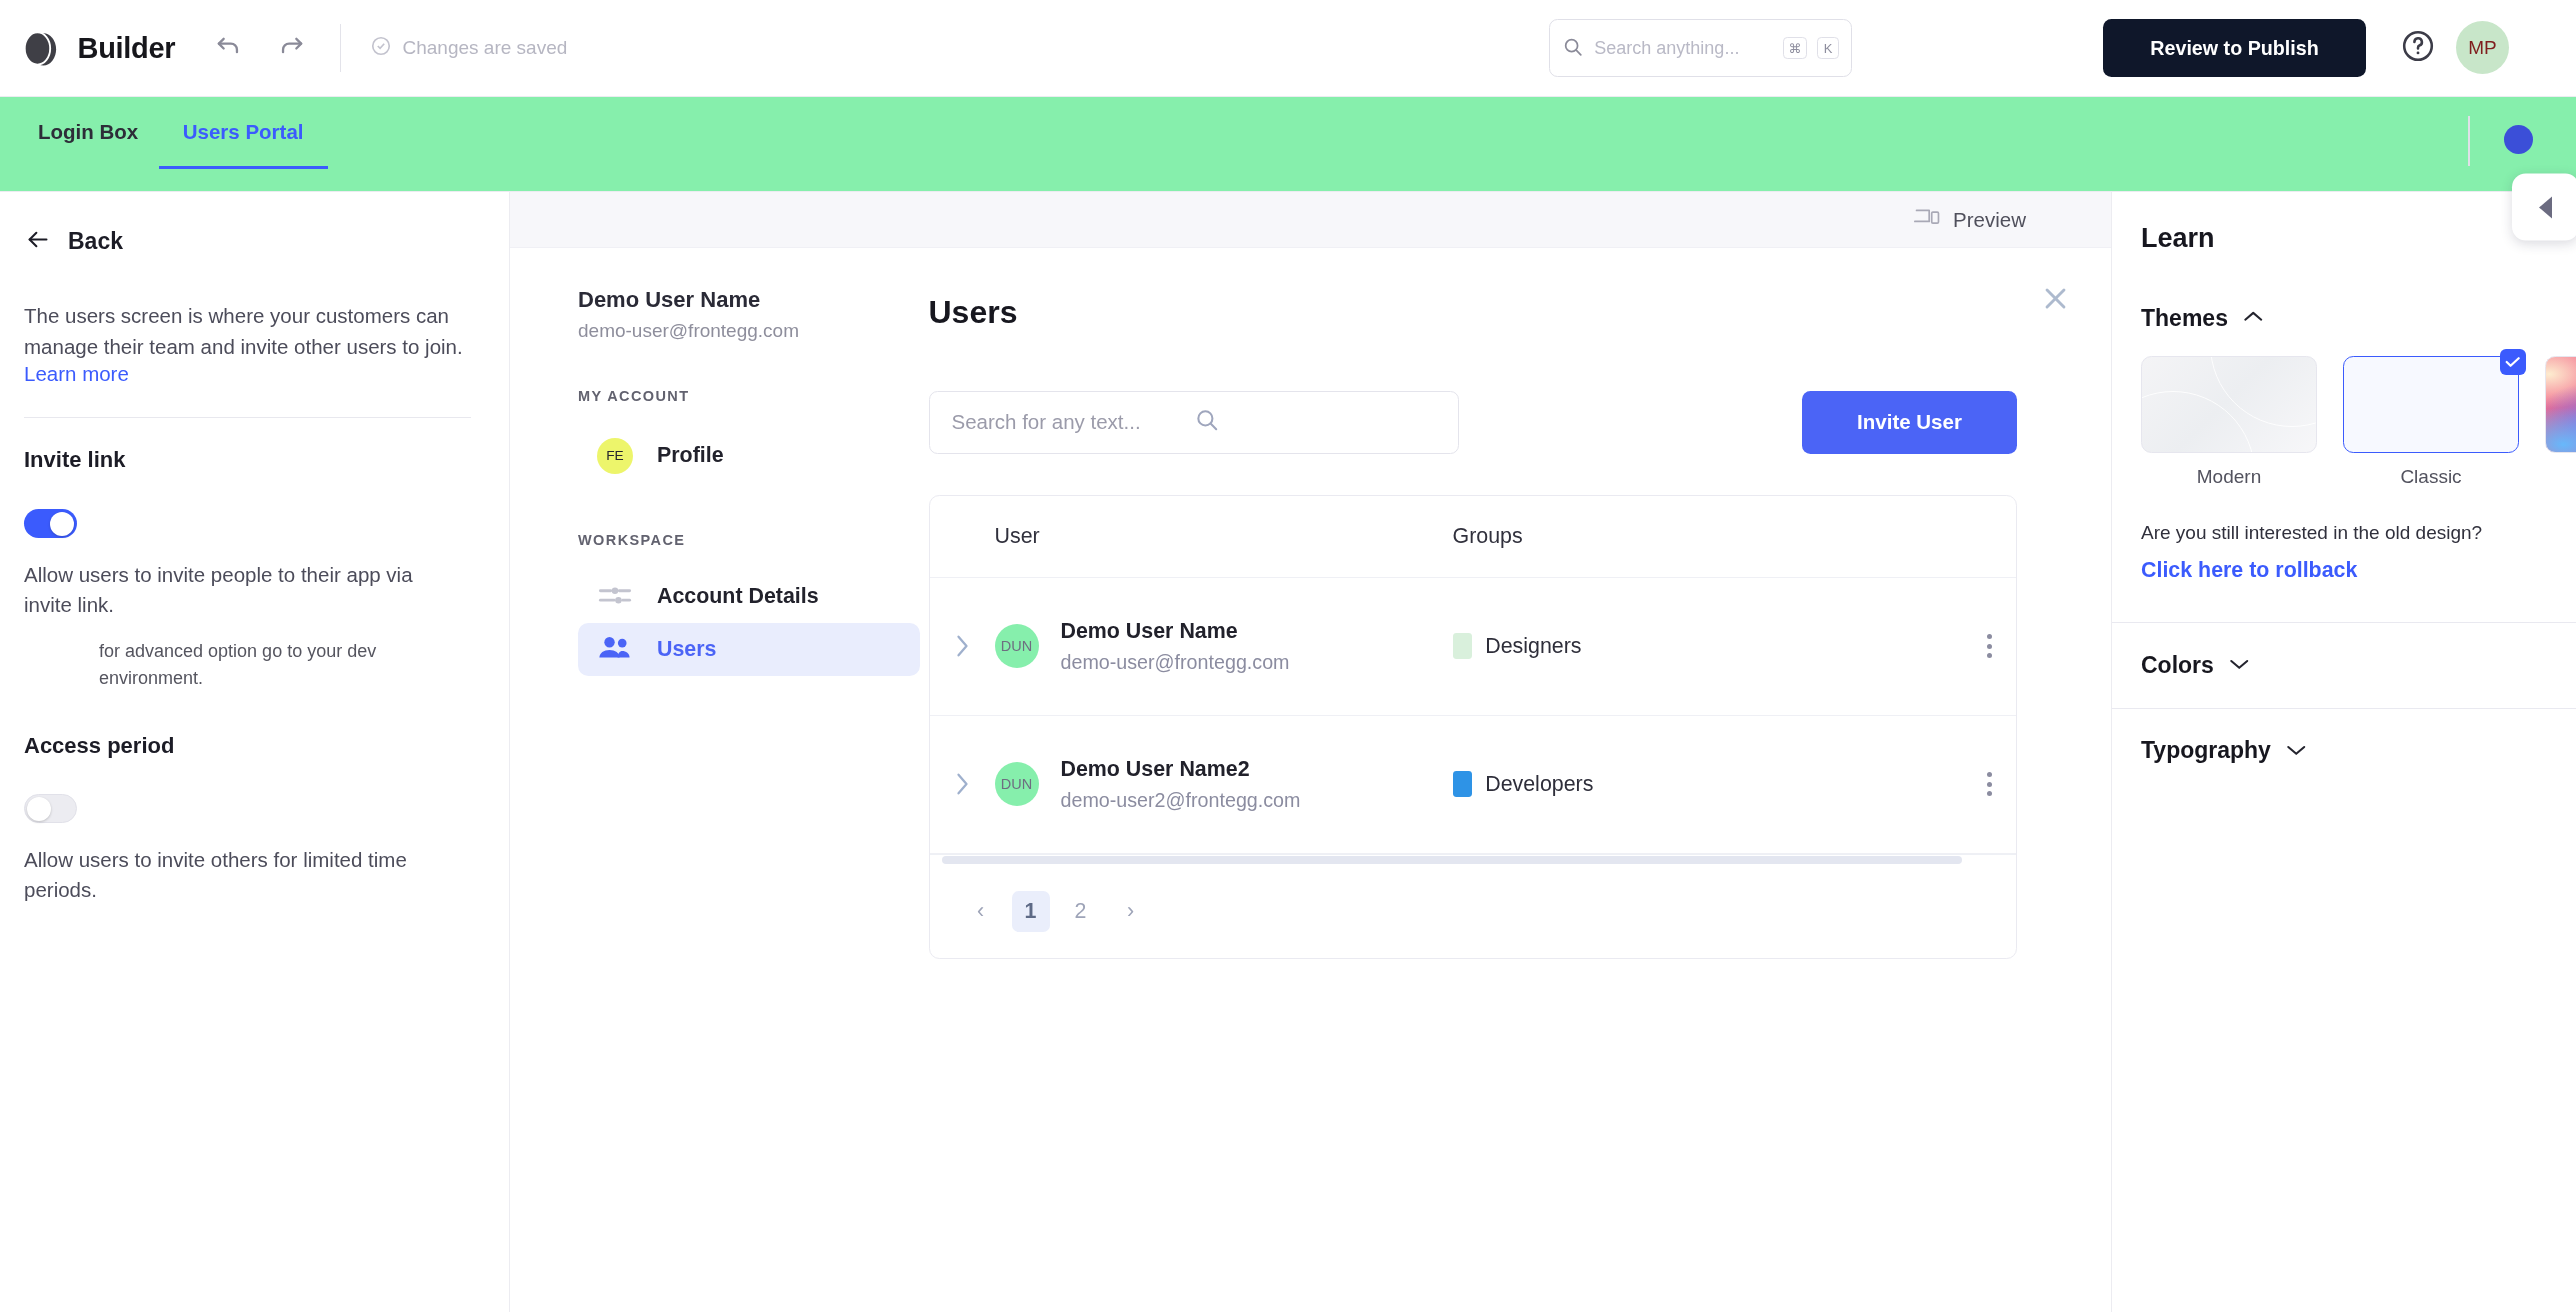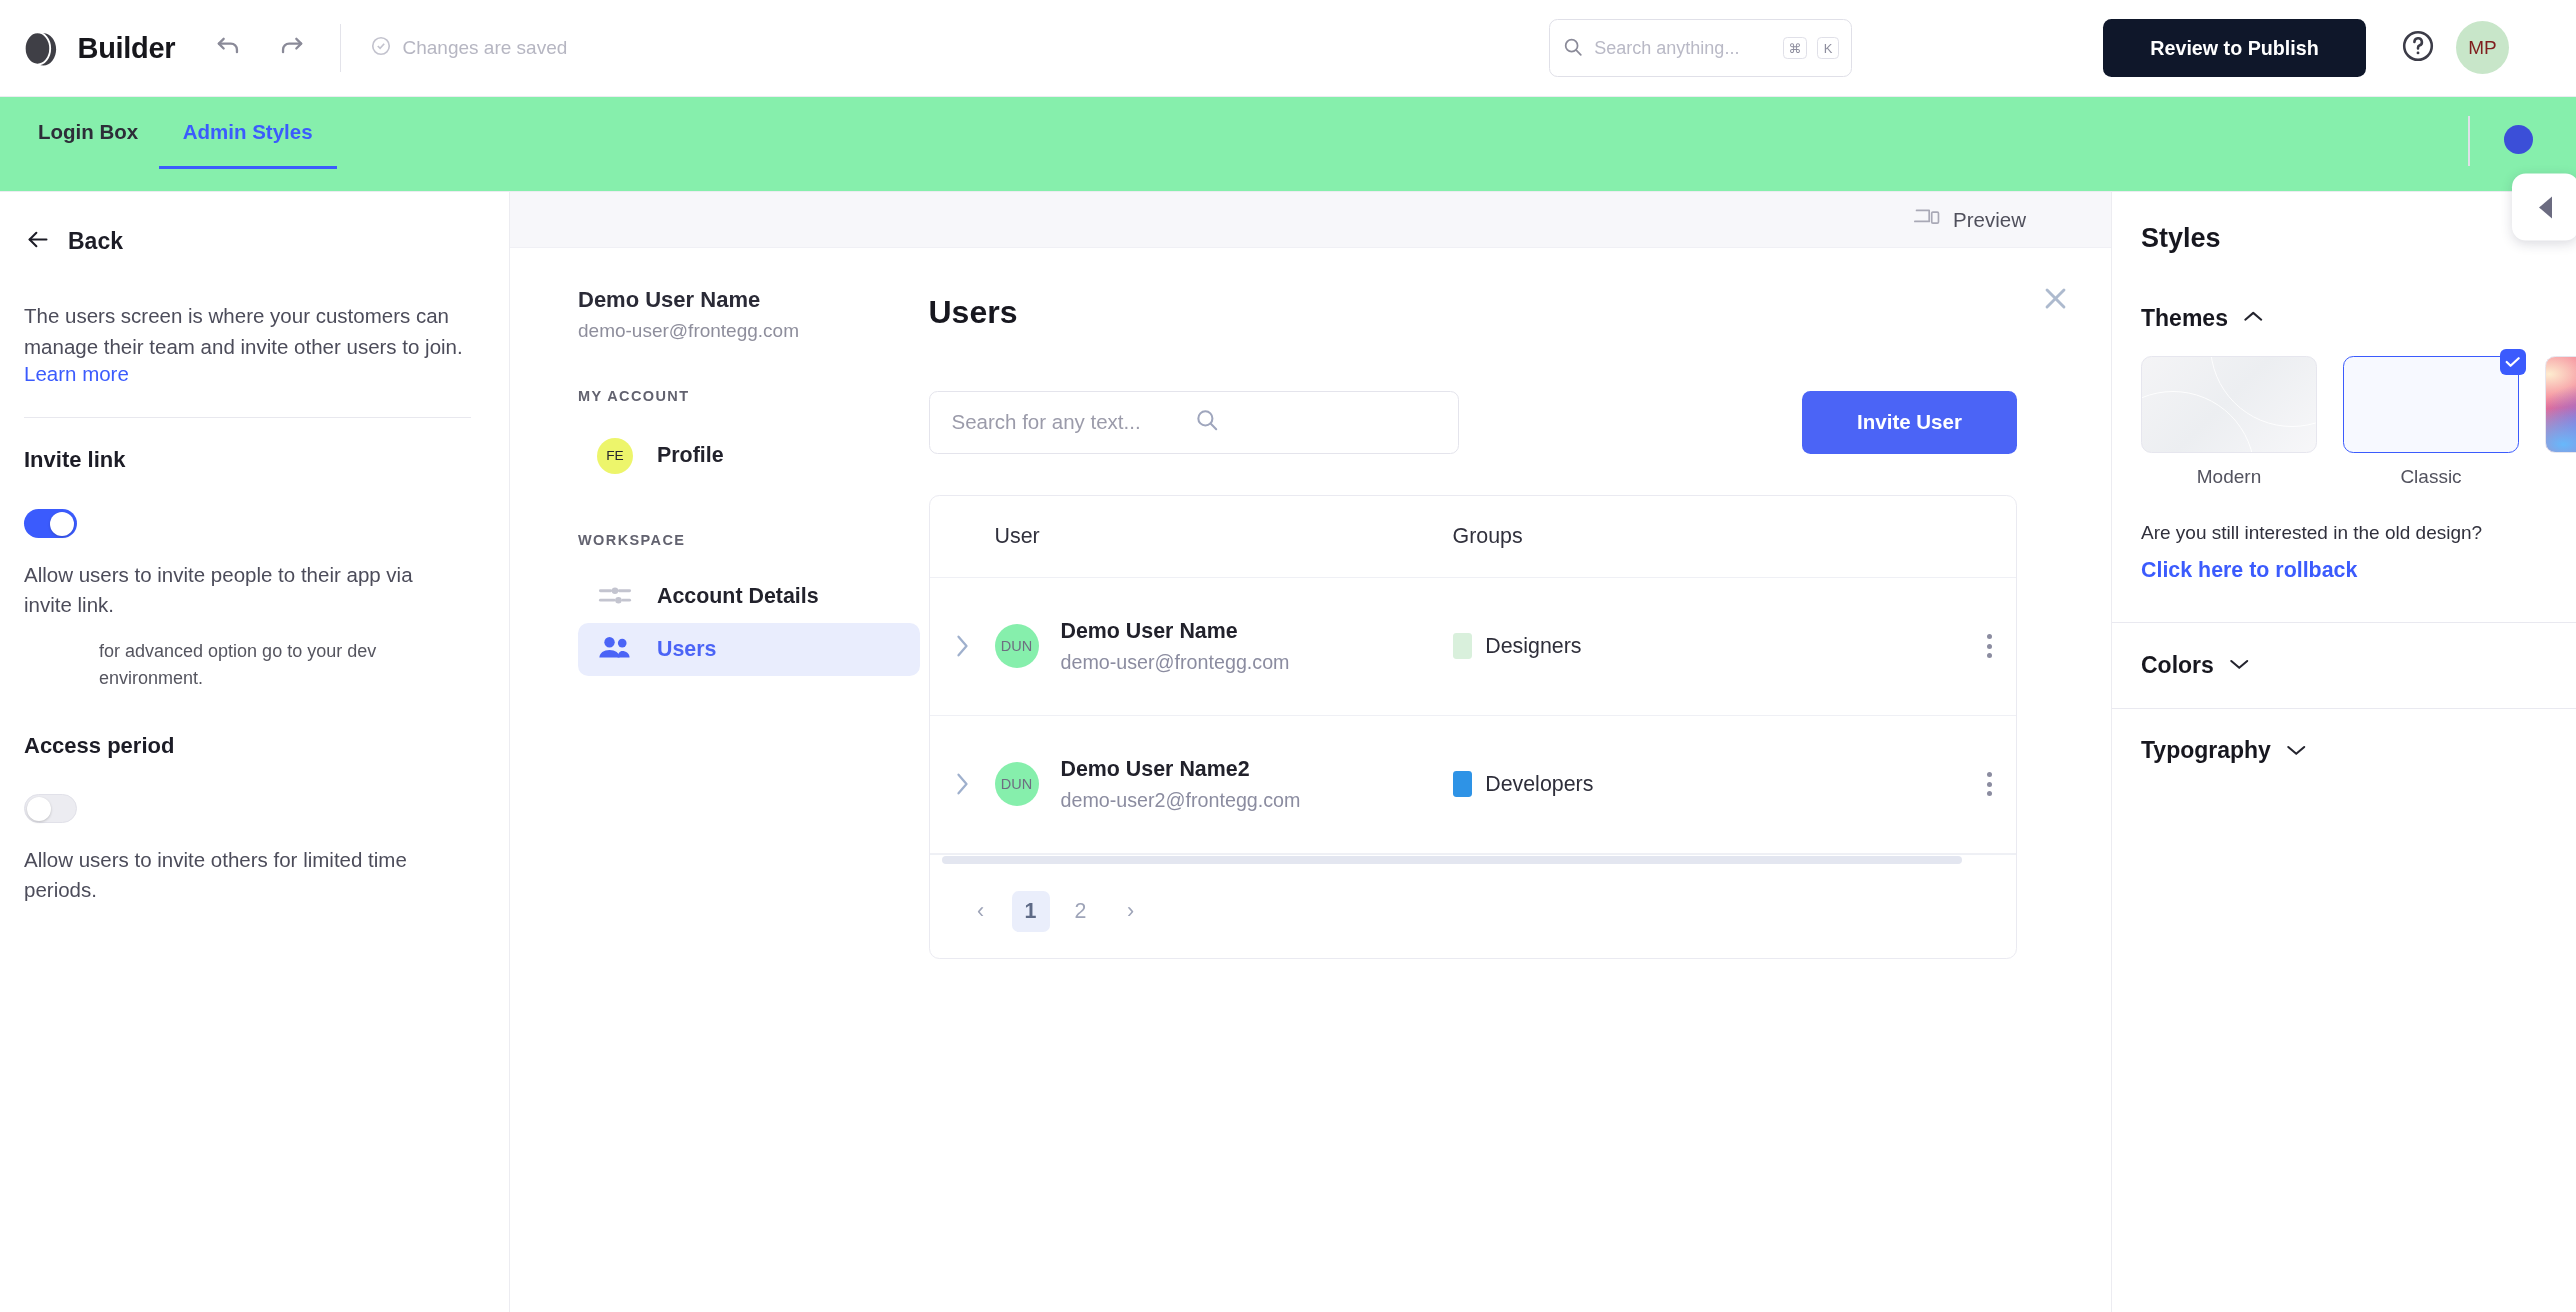--- a/index.html
+++ b/index.html
@@ -336,21 +336,21 @@
       <path d="M9.6 9.3a2.5 2.5 0 1 1 3.3 2.4c-.6.25-.9.8-.9 1.5v.4" stroke-linecap="round"></path>
       <circle cx="12" cy="16.6" r="0.95" fill="#3c3c48" stroke="none"></circle>
     </svg>
   </span>
 
   <div class="avatar-top">MP</div>
 </div>
 
 <div class="tabbar">
   <div class="tab first">Login Box</div>
-  <div class="tab active">Admin Styles</div>
+  <div class="tab active">Users Portal</div>
   <div class="tab-divider-v"></div>
   <div class="blue-pill"></div>
   <div class="collapse-btn">
     <span class="tri-left"></span>
   </div>
 </div>
 
 <div class="main">
 
   <div class="left-panel">
@@ -533,21 +533,21 @@
               <span class="pg">›</span>
             </div>
           </div>
         </div>
 
       </div>
     </div>
   </div>
 
   <div class="right-panel">
-    <div class="rp-title">Styles</div>
+    <div class="rp-title">Learn</div>
 
     <div class="rp-section">
       <div class="rp-sec-head">
         <span class="rp-sec-title">Themes</span>
         <span>
           <svg width="20.5" height="13.7" viewBox="0 0 18 11" fill="none" stroke="#24242e" stroke-width="1.8" stroke-linecap="round" stroke-linejoin="round">
               <polyline points="2 8 9 2 16 8"></polyline>
             </svg>
         </span>
       </div>

